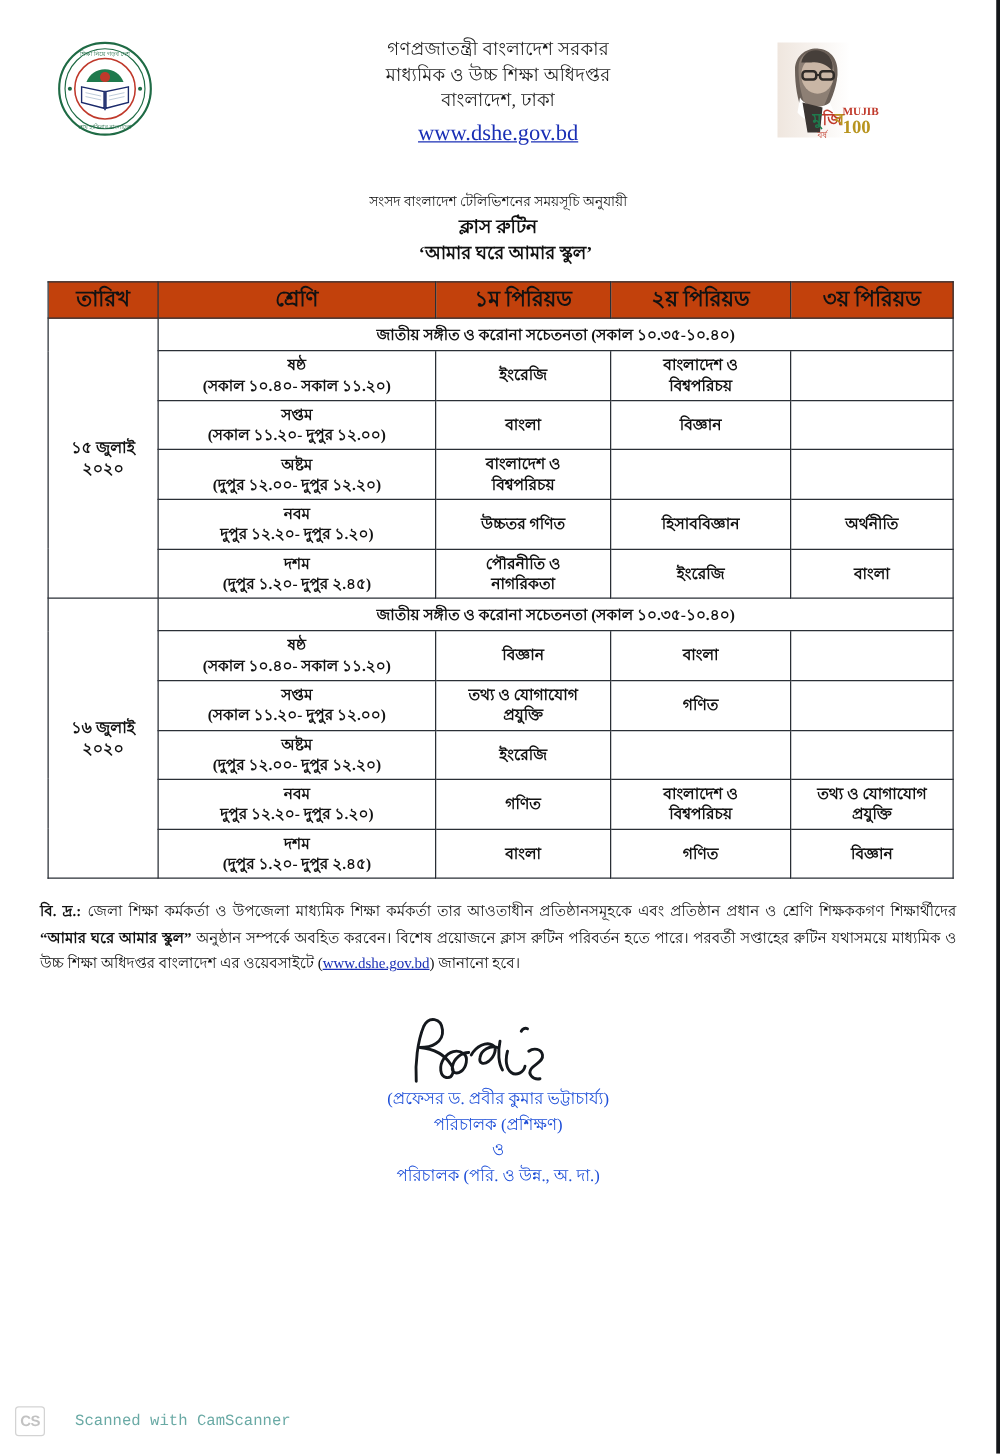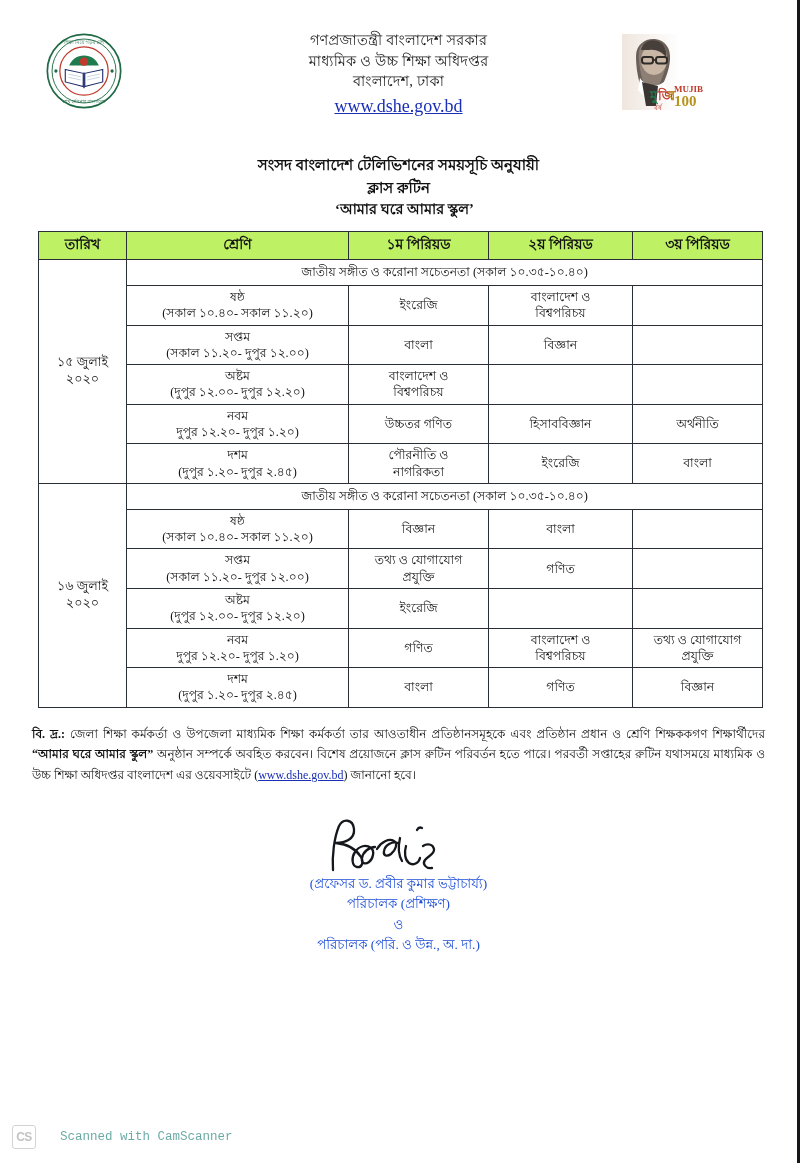--- a/index.html
+++ b/index.html
@@ -59,22 +59,22 @@
     display: inline-block;
   }
 
   
   .title-block {
     text-align: center;
     margin-top: 14px;
     line-height: 1.5;
   }
   .title-block .t1 {
-    font-size: 15px;
-    font-weight: bold;
+    font-size: 11px;
+    font-weight: normal;
     color: #101010;
     text-align: center;
   }
   .title-block .t2 {
     font-size: 15px;
     font-weight: bold;
     color: #101010;
   }
   .title-block .t3 {
     font-size: 14.5px;
@@ -94,25 +94,26 @@
     font-size: 12.3px;
   }
   table.routine th,
   table.routine td {
     border: 1px solid #2a2f36;
     text-align: center;
     vertical-align: middle;
     padding: 3px 16px;
     color: #121212;
     line-height: 1.32;
+    font-weight: bold;
   }
   table.routine thead th {
-    background: #bef264;
+    background: #c2410c;
     font-weight: bold;
-    font-size: 14px;
+    font-size: 17px;
     height: 21px;
     padding: 3px 2px;
   }
   td.date-cell {
     font-size: 12.8px;
     line-height: 1.5;
   }
   td.anthem {
     height: 19px;
     padding: 2px;

